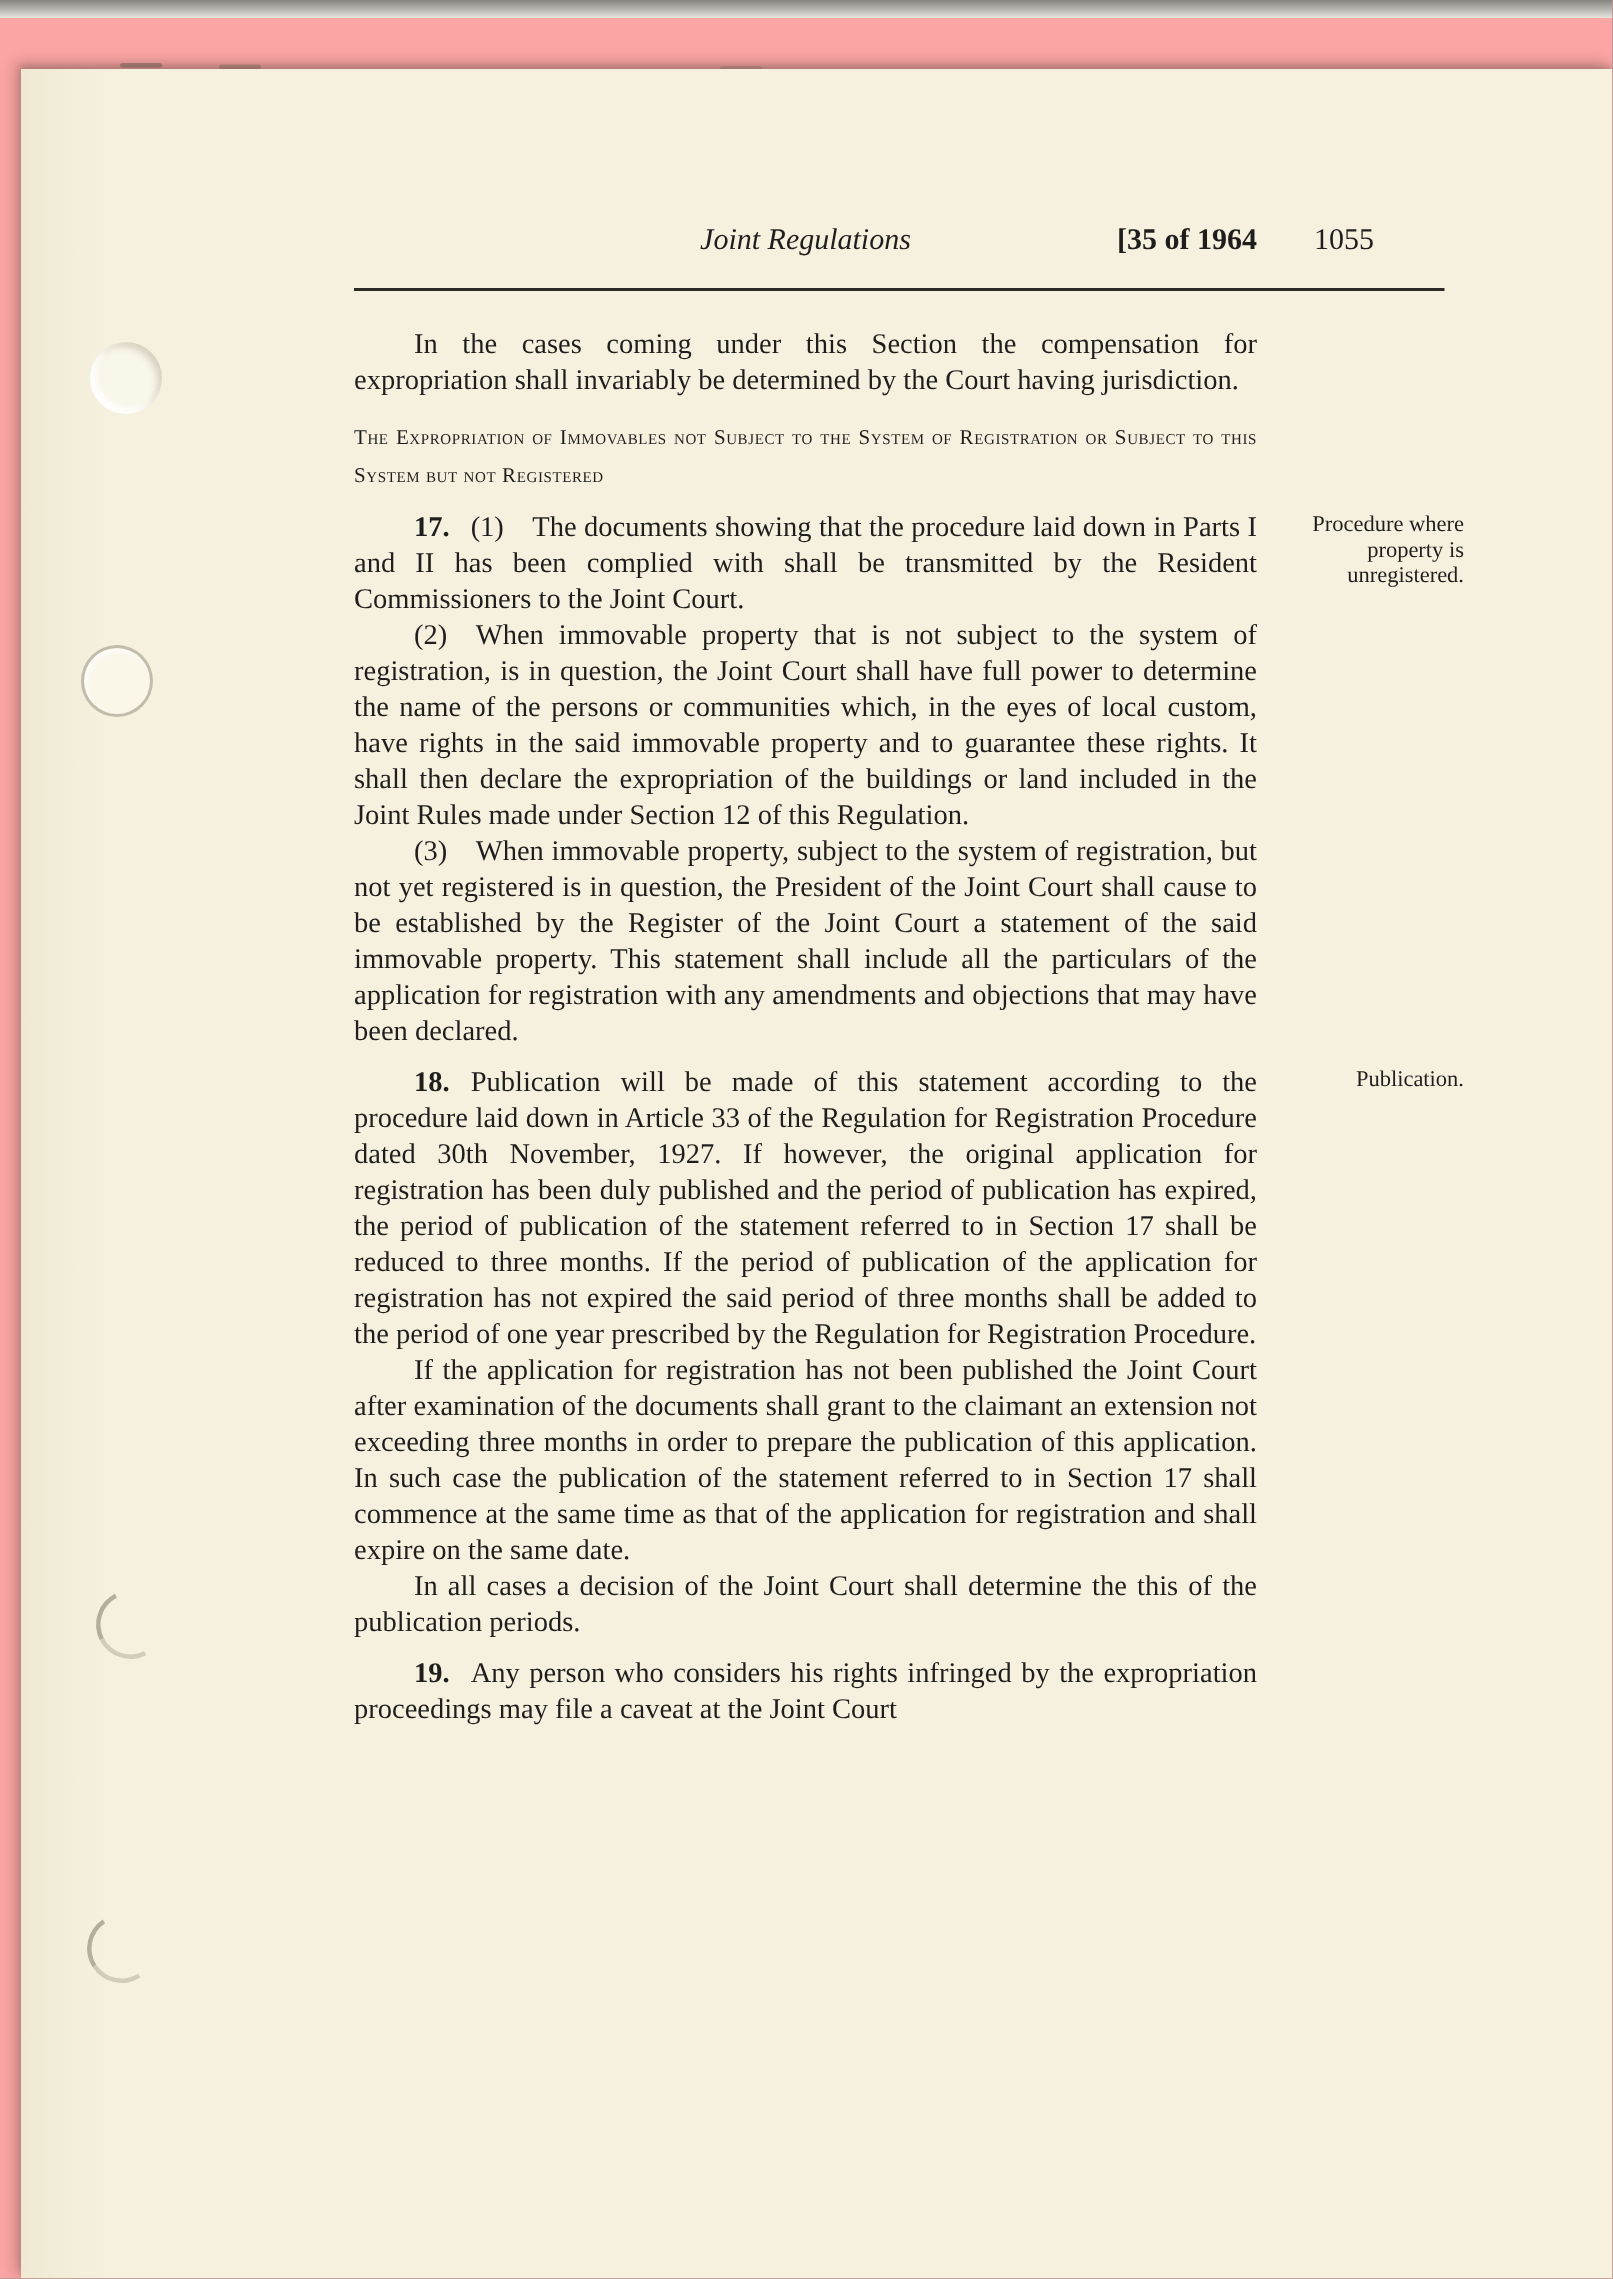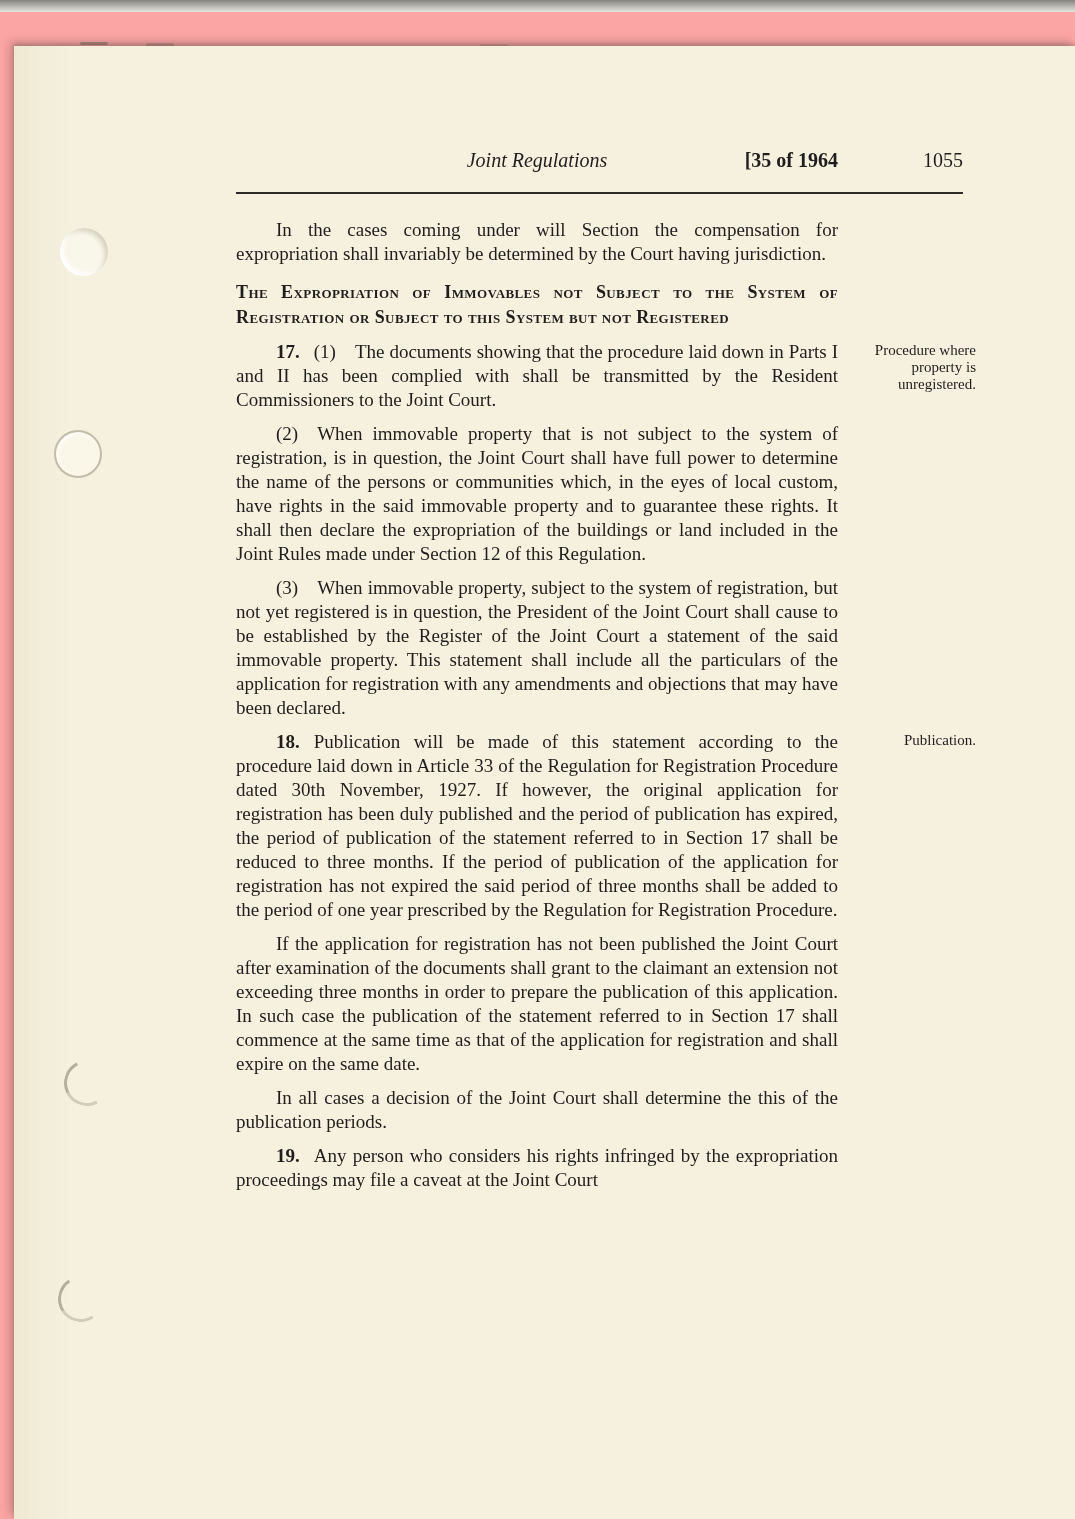--- a/index.html
+++ b/index.html
@@ -75,44 +75,44 @@
     line-height: 24px;
     text-align: justify;
   }
 
   .page-header { position: relative; height: 26px; font-size: 20px; }
   .running-title {
     position: absolute; left: 0; width: 100%;
     text-align: center; font-style: italic;
   }
   .citation { position: absolute; right: 0; font-weight: bold; }
-  .page-number { position: absolute; left: 640px; width: 87px; text-align: right; }
+  .page-number { position: absolute; left: 640px; width: 87px; text-align: left; }
 
   .rule { margin-top: 18px; width: 727px; border-top: 2px solid #2c2b28; }
 
-  .para { text-indent: 40px; margin-top: 10px; }
+  .para { text-indent: 40px; }
   .para-block { position: relative; margin-top: 10px; }
   .para-block > p { text-indent: 40px; }
   .mt-first { margin-top: 24px; }
   .mt-section { }
 
   .sec-num { font-weight: bold; margin-right: 14px; }
 
   .part-heading {
     margin-top: 22px;
     text-align: center;
     font-size: 20px;
     font-weight: bold;
     letter-spacing: 1.5px;
   }
   .part-subheading {
     margin-top: 14px;
-    font-weight: bold;
+    font-weight: normal;
     font-variant: small-caps;
-    font-size: 18px;
+    font-size: 14px;
     line-height: 25px;
     letter-spacing: 0.4px;
     text-align: justify;
   }
 
   .sidenote {
     position: absolute;
     left: 628px; top: 2px;
     width: 112px;
     font-size: 15px;
@@ -141,21 +141,21 @@
     <div class="content">
 
       <header class="page-header">
         <span class="running-title">Joint Regulations</span>
         <span class="citation">[35 of 1964</span>
         <span class="page-number">1055</span>
       </header>
 
       <div class="rule"></div>
 
-      <p class="para mt-first">In the cases coming under will Section the compensation for expropriation shall invariably be determined by the Court having jurisdiction.</p>
+      <p class="para mt-first">In the cases coming under this Section the compensation for expropriation shall invariably be determined by the Court having jurisdiction.</p>
 
       <h3 class="part-subheading">The Expropriation of Immovables not Subject to the System of Registration or Subject to this System but not Registered</h3>
 
       <div class="para-block mt-section">
         <p><b class="sec-num">17.</b><span>(1) The documents showing that the procedure laid down in Parts I and II has been complied with shall be transmitted by the Resident Commissioners to the Joint Court.</span></p>
         <aside class="sidenote">Procedure where property is unregistered.</aside>
       </div>
 
       <p class="para">(2) When immovable property that is not subject to the system of registration, is in question, the Joint Court shall have full power to determine the name of the persons or communities which, in the eyes of local custom, have rights in the said immovable property and to guarantee these rights. It shall then declare the expropriation of the buildings or land included in the Joint Rules made under Section 12 of this Regulation.</p>
       <p class="para">(3) When immovable property, subject to the system of registration, but not yet registered is in question, the President of the Joint Court shall cause to be established by the Register of the Joint Court a statement of the said immovable property. This statement shall include all the particulars of the application for registration with any amendments and objections that may have been declared.</p>

